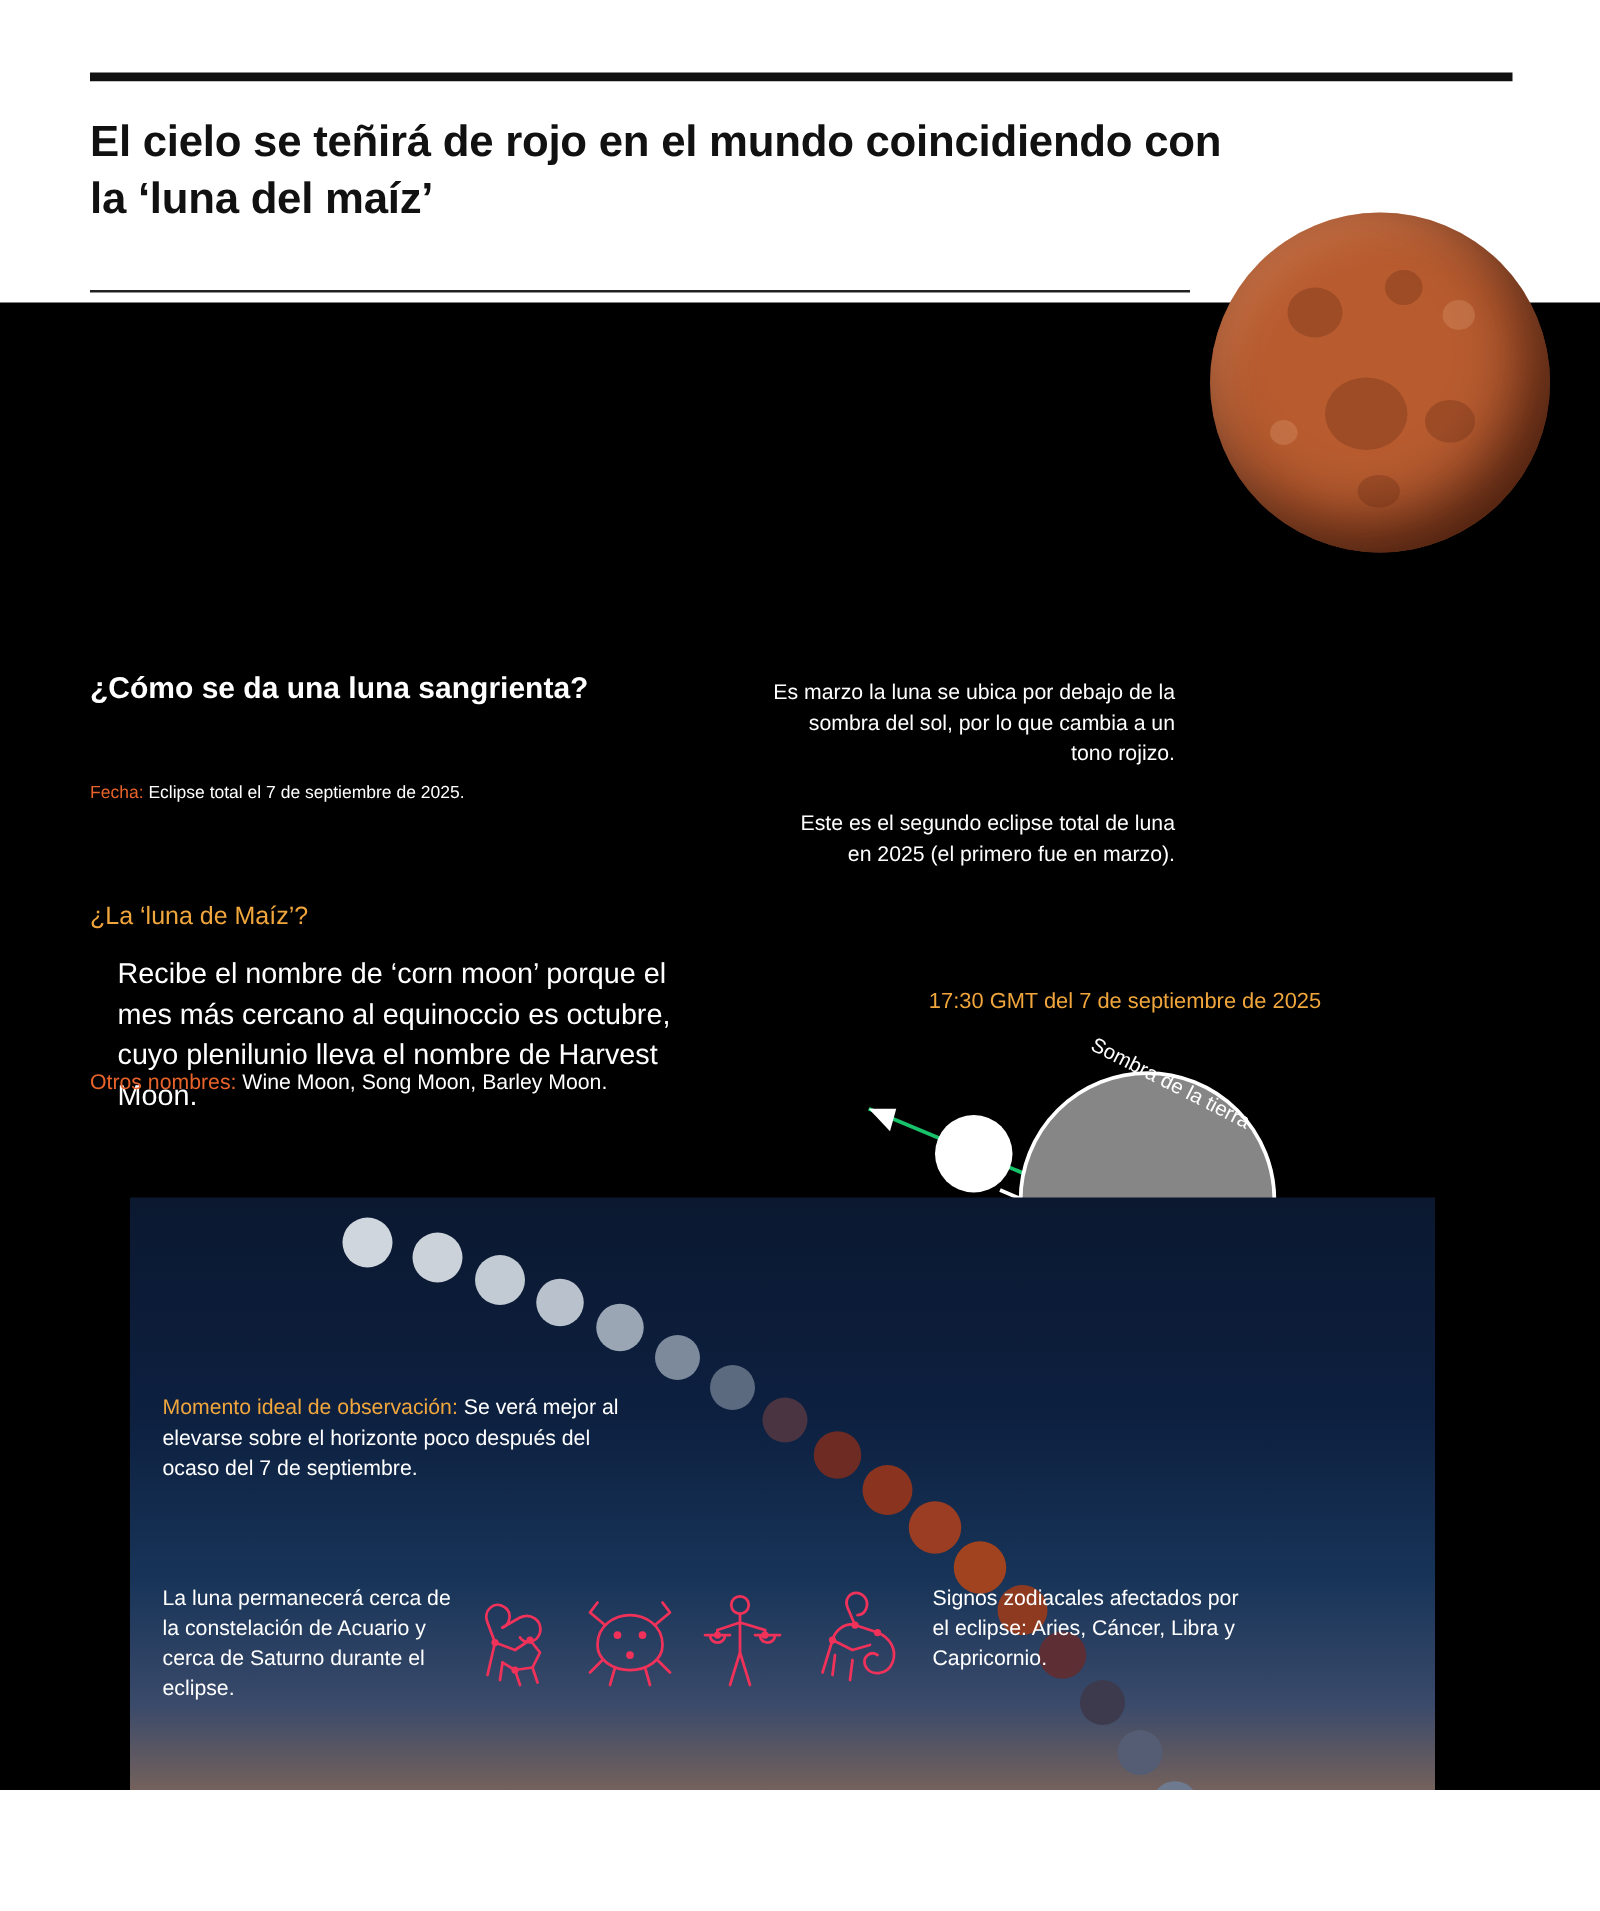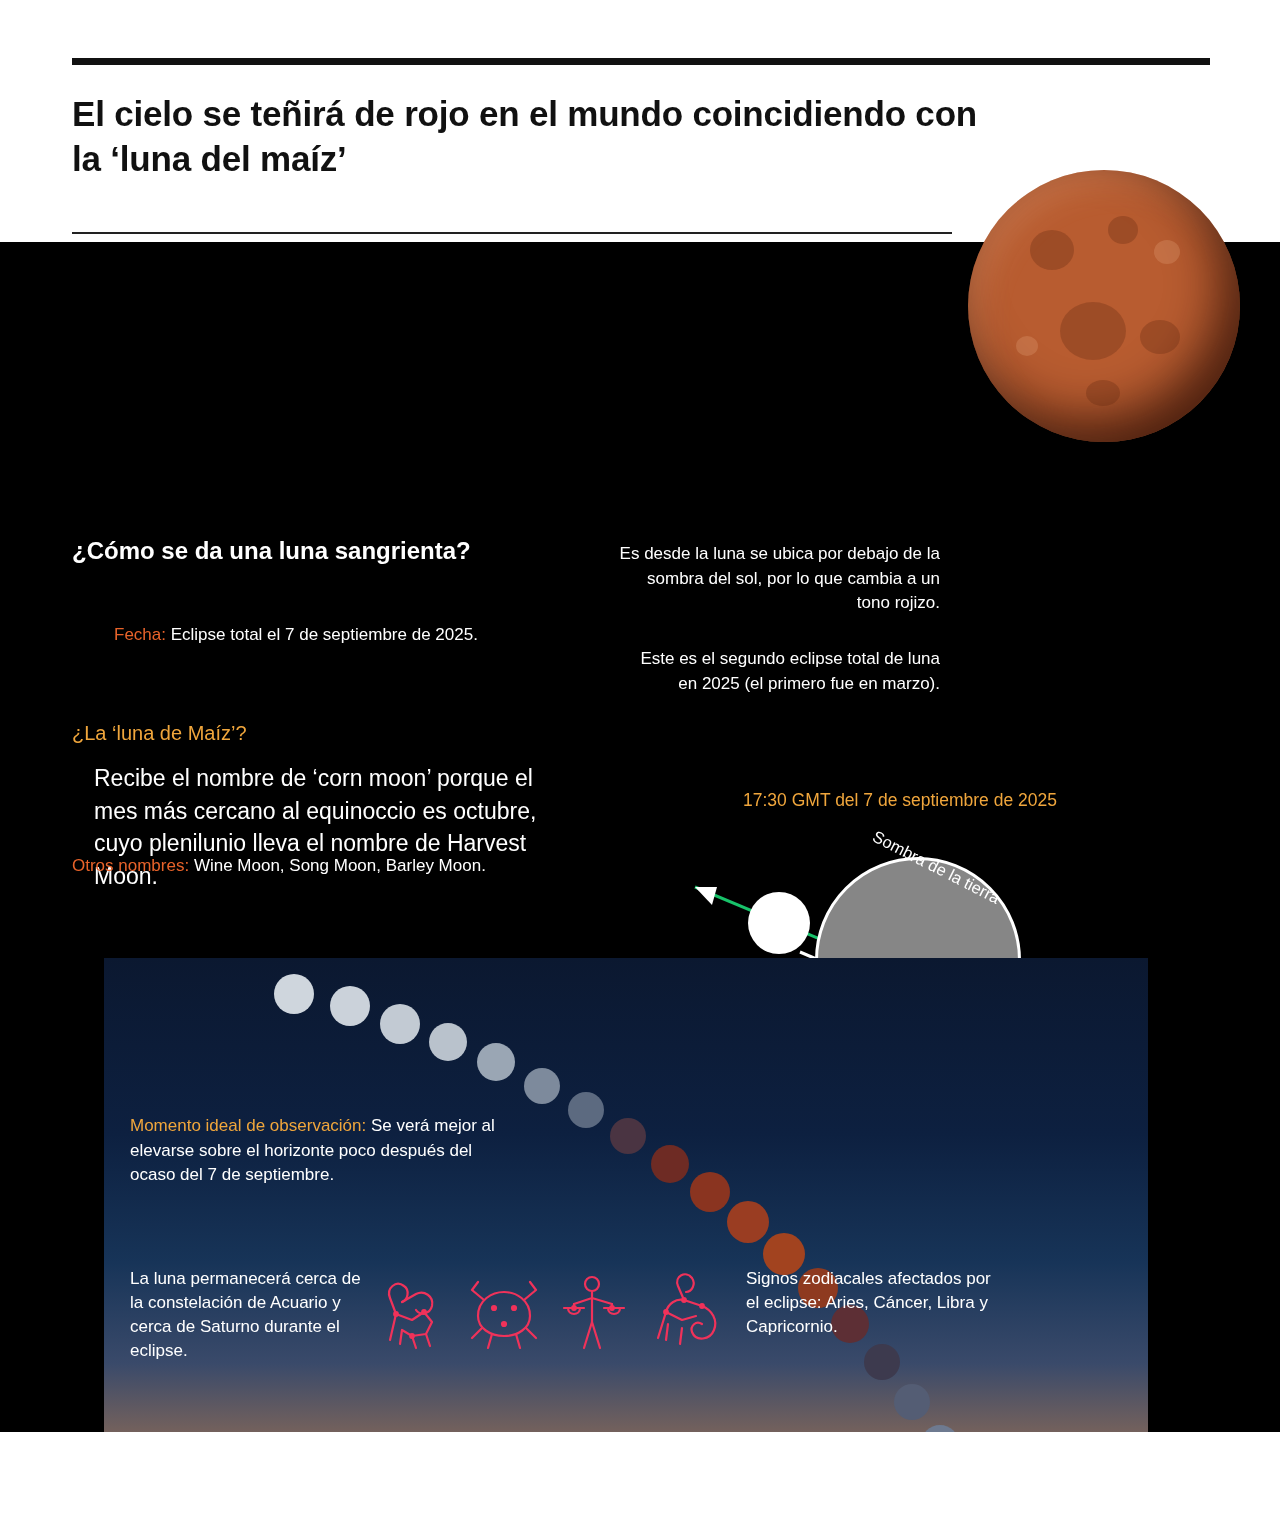--- a/index.html
+++ b/index.html
@@ -35,21 +35,21 @@
       radial-gradient(circle at 38% 70%, rgba(120,45,20,0.55) 0%, rgba(120,45,20,0.0) 60%),
       radial-gradient(circle at 50% 45%, #d9seven 0%, #c96a38 0%, #b85c30 55%, #8d3f1e 84%, #5e2610 100%);
     background-color:#b85c30;
     box-shadow: inset -18px -22px 48px rgba(40,12,4,0.75), inset 12px 14px 30px rgba(255,200,160,0.20);
   }
   .moon-photo .crater { position:absolute; border-radius:50%; background:rgba(90,35,15,0.28); }
   .moon-photo .crater.l { background:rgba(255,205,165,0.18); }
 
   
   .q1 { position:absolute; left:72px; top:295px; font-size:24px; font-weight:bold; color:#fff; }
-  .fecha { position:absolute; left:72px; top:383px; font-size:17px; color:#fff;margin-left:42px; }
+  .fecha { position:absolute; left:72px; top:383px; font-size:14px; color:#fff; }
   .fecha .lbl { color:#e8632a; }
   .q2 { position:absolute; left:72px; top:480px; font-size:20px; color:#f0a63c; }
   .p-corn { position:absolute; left:84px; top:520px; width:480px; font-size:23px; line-height:1.42; color:#fff;margin-left:10px; }
   .otros { position:absolute; left:72px; top:614px; width:520px; font-size:17px; color:#fff; }
   .otros .lbl { color:#e8632a; }
 
   
   .rt1 { position:absolute; left:610px; top:300px; width:330px; font-size:17px; line-height:1.45; color:#fff; text-align:right; }
   .rt2 { position:absolute; left:620px; top:405px; width:320px; font-size:17px; line-height:1.45; color:#fff; text-align:right; }
 
@@ -136,21 +136,21 @@
     </div>
 
     <div class="q2">¿La ‘luna de Maíz’?</div>
     <div class="p-corn">Recibe el nombre de ‘corn moon’ porque el mes más cercano al equinoccio es octubre, cuyo plenilunio lleva el nombre de Harvest Moon.</div>
 
     <div class="otros">
       <span class="lbl">Otros nombres:</span>
       <span>Wine Moon, Song Moon, Barley Moon.</span>
     </div>
 
-    <div class="rt1">Es desde la luna se ubica por debajo de la sombra del sol, por lo que cambia a un tono rojizo.</div>
+    <div class="rt1">Es marzo la luna se ubica por debajo de la sombra del sol, por lo que cambia a un tono rojizo.</div>
     <div class="rt2">Este es el segundo eclipse total de luna en 2025 (el primero fue en marzo).</div>
 
     <div class="gmt-title">17:30 GMT del 7 de septiembre de 2025</div>
 
     <div class="diagram">
       <svg width="560" height="300" style="position:absolute;left:0;top:0;">
 
         <line x1="495" y1="245" x2="75" y2="70" stroke="#18c26a" stroke-width="3"></line>
         <polygon points="75,70 97,70 92,88" fill="#ffffff"></polygon>
         <line x1="110" y1="82" x2="72,0" y2="68" stroke="#ffffff" stroke-width="0"></line>

